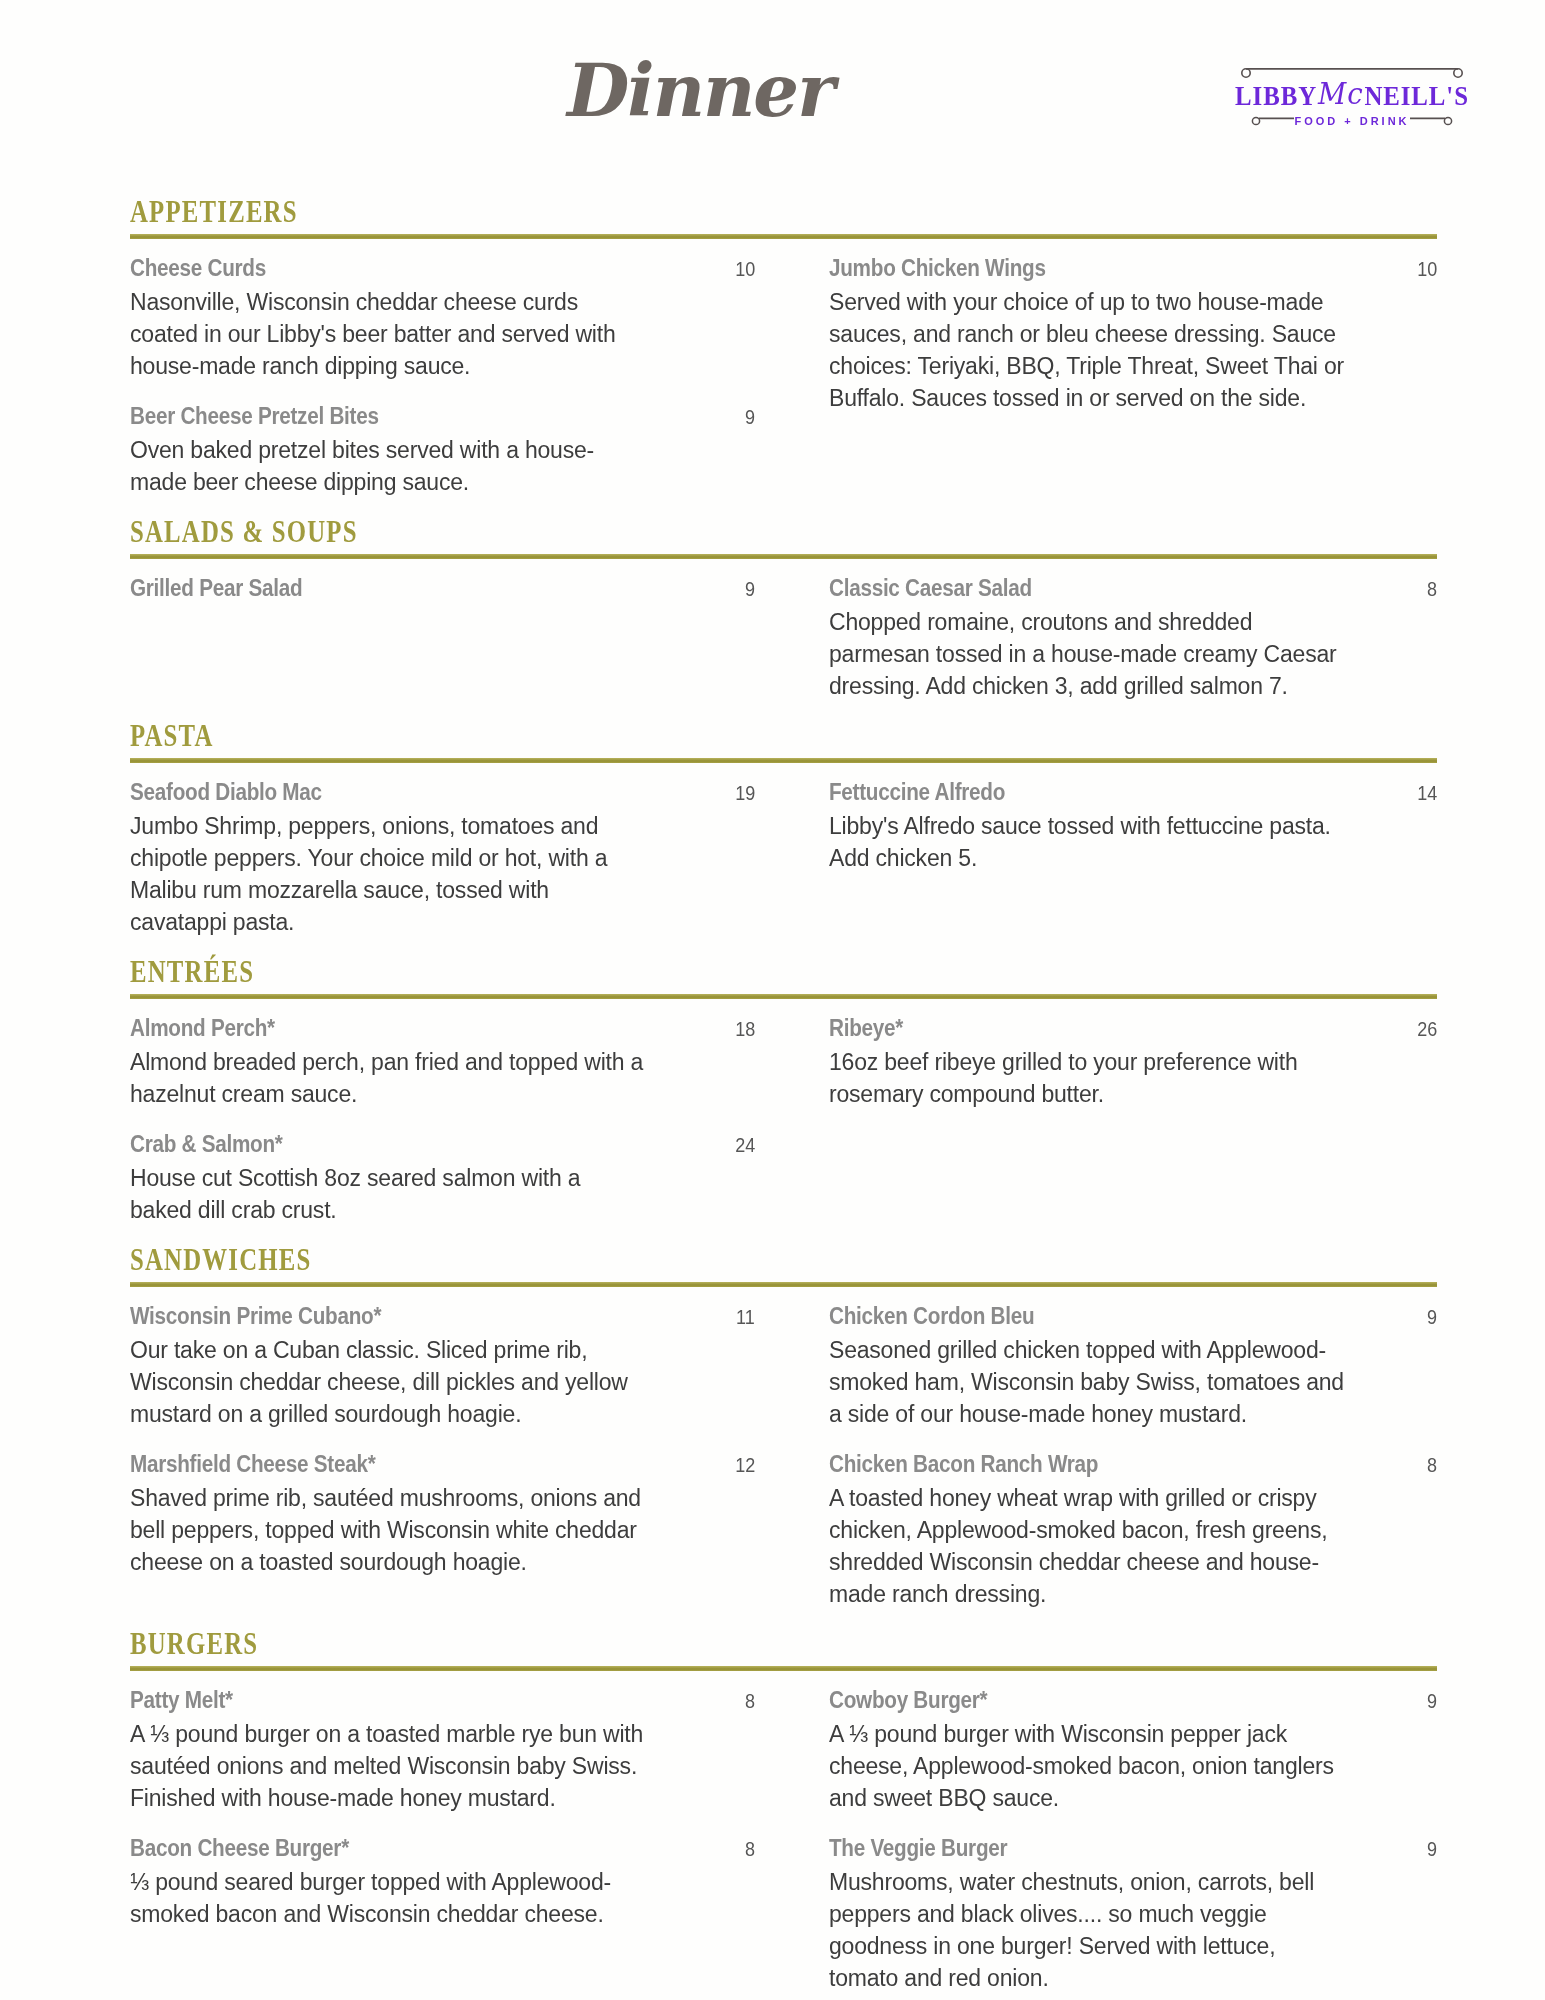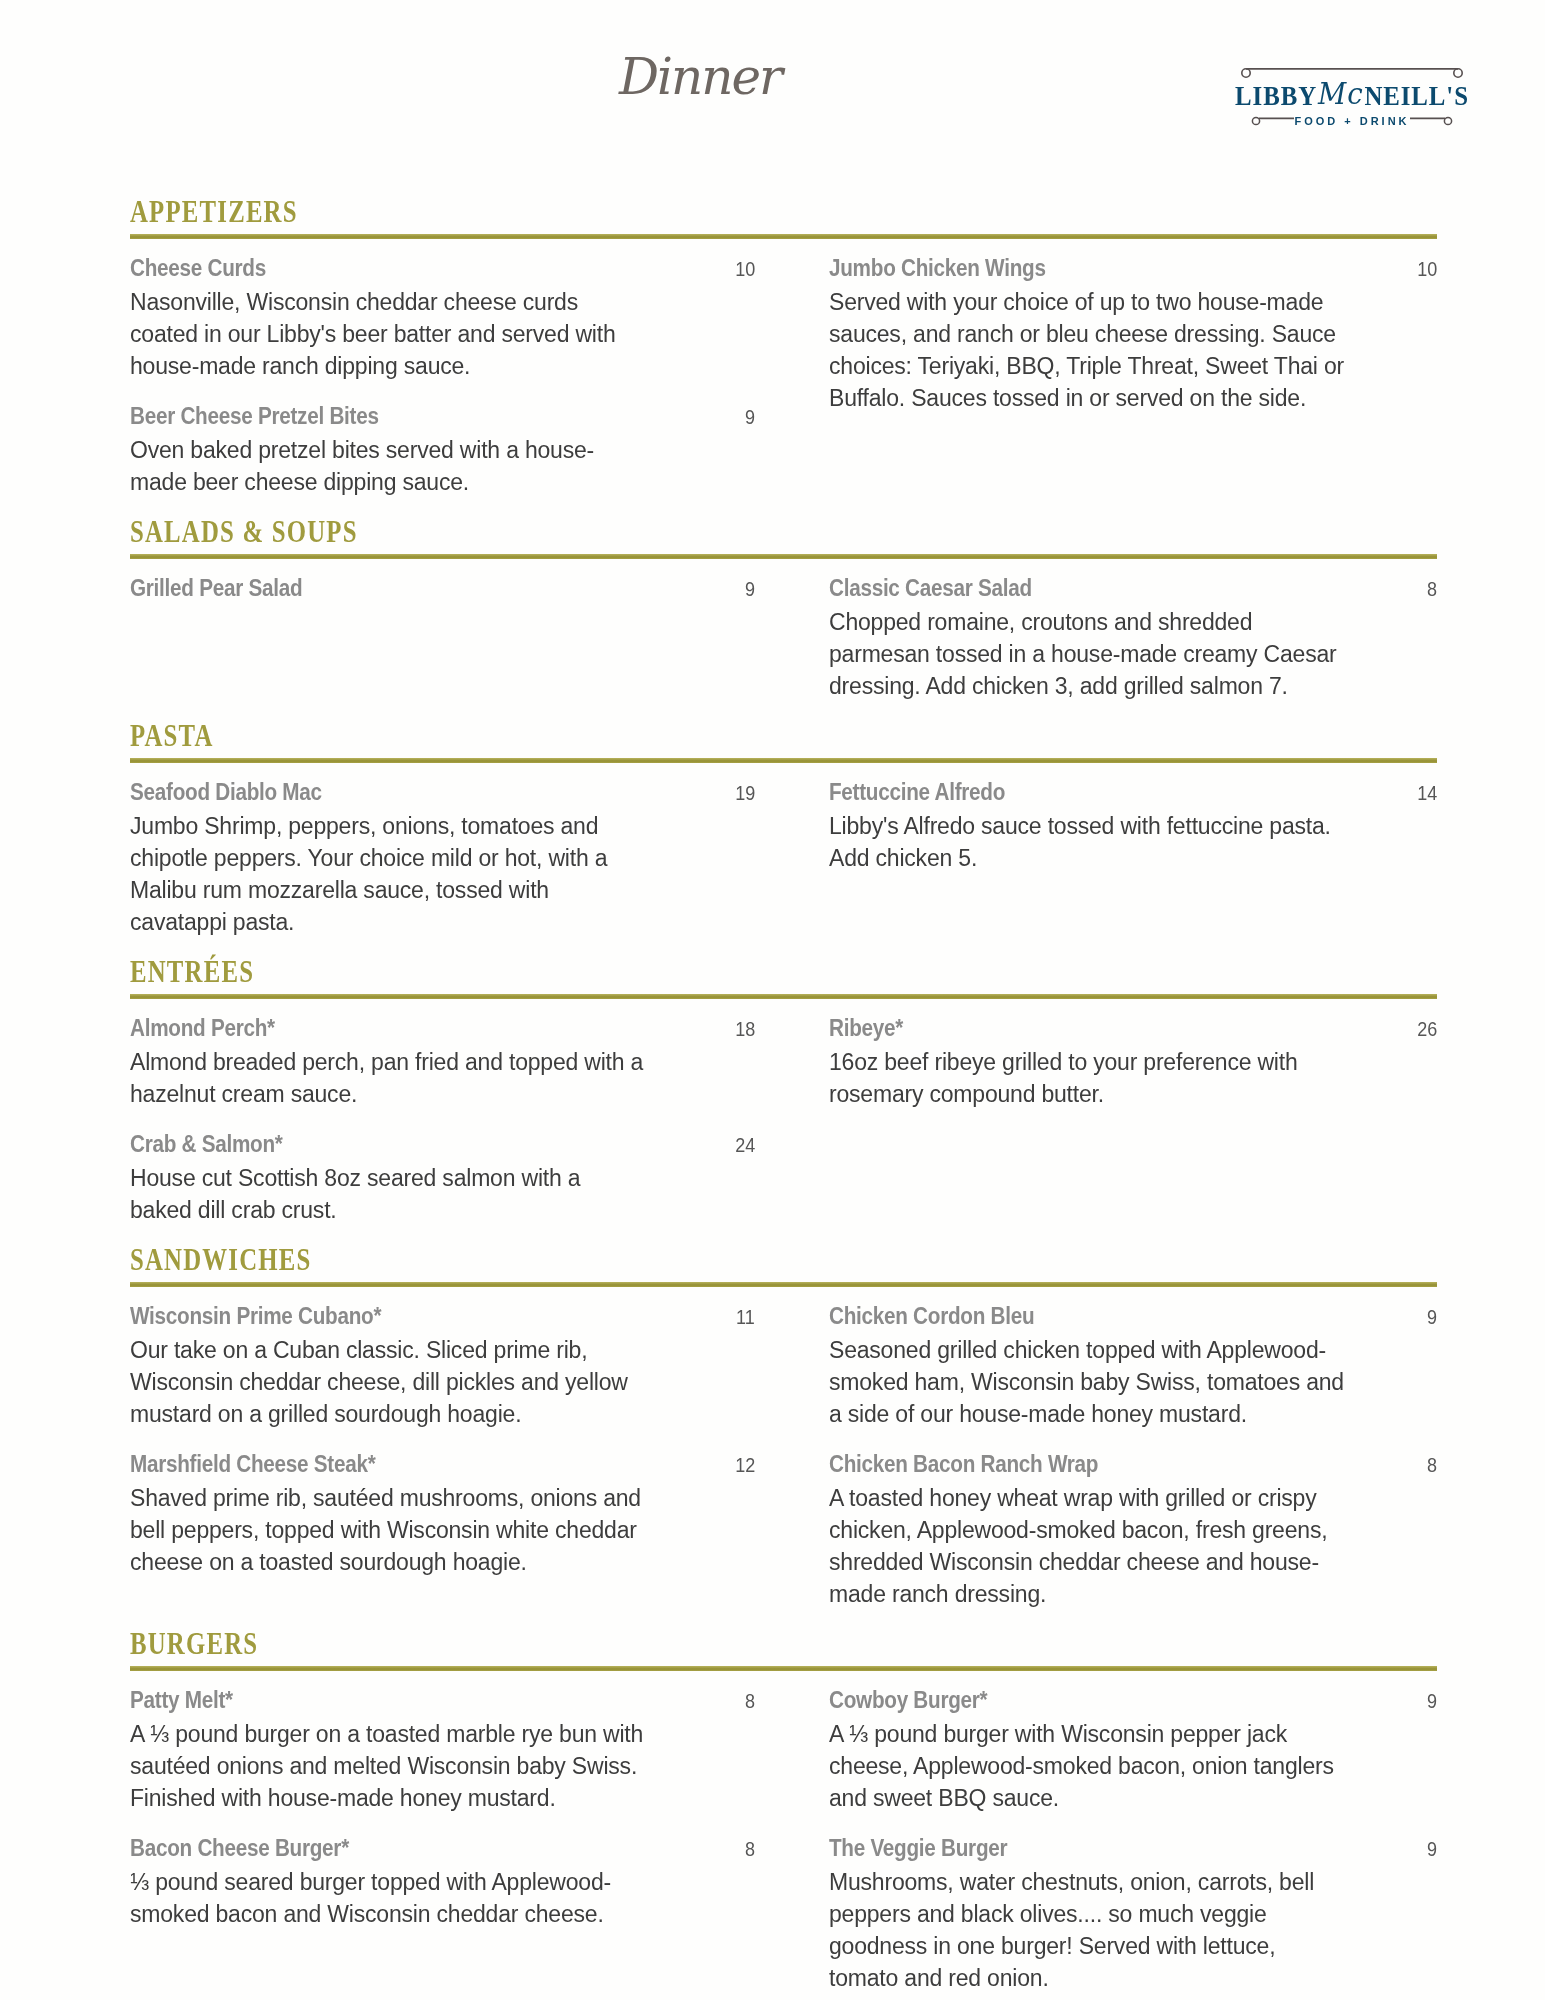--- a/index.html
+++ b/index.html
@@ -15,30 +15,30 @@
   }
   
   .header { position: relative; height: 196px; }
   .script-title {
     position: absolute;
     left: 520px; top: 48px;
     width: 360px;
     text-align: center;
     font-family: "DejaVu Serif", serif;
     font-style: italic;
-    font-size: 50px;
-    font-weight: 400;
+    font-size: 72px;
+    font-weight: 700;
     color: #6e6762;
     letter-spacing: -2px;
   }
   .logo {
     position: absolute;
     left: 1238px; top: 66px;
     width: 228px;
-    color: #0c4a6e;
+    color: #6d28d9;
     text-align: center;
   }
   .logo svg { display: block; }
   .logo-name {
     display: flex; align-items: center; justify-content: center;
     font-family: "Liberation Serif", serif;
     font-weight: 700;
     font-size: 27px;
     letter-spacing: 1px;
     line-height: 1.05;

